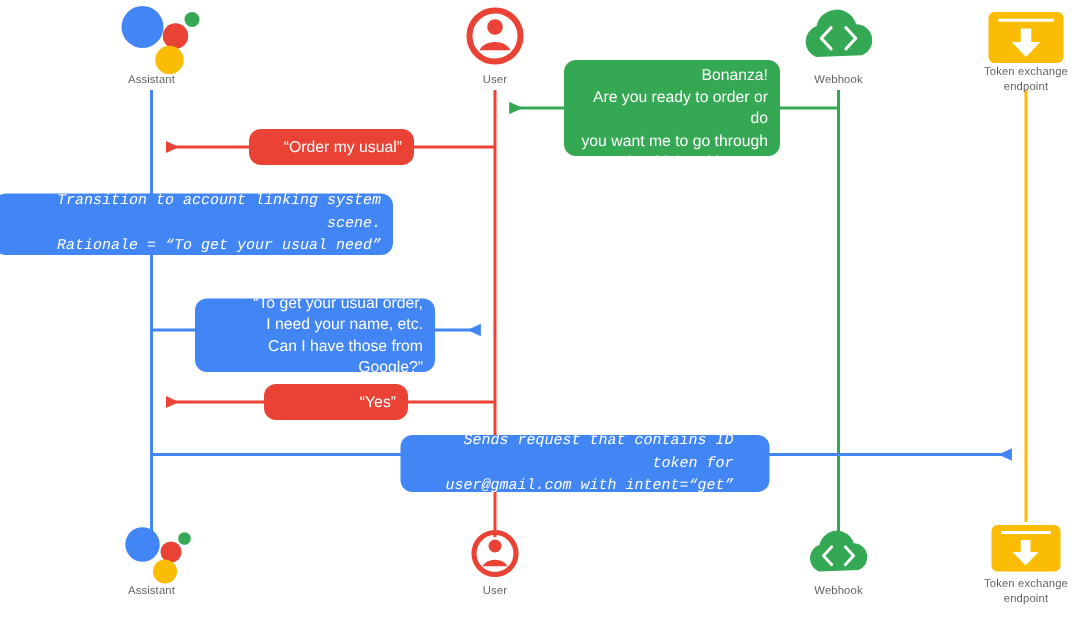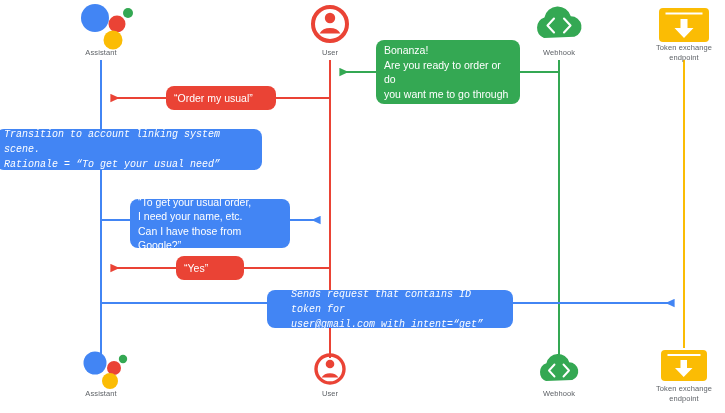--- a/index.html
+++ b/index.html
@@ -31,21 +31,21 @@
     color: #5f6368;
     line-height: 10px;
     letter-spacing: 0.1px;
     white-space: pre-line;
   }
   .msg {
     position: absolute;
     box-sizing: border-box;
     border-radius: 8px;
     color: #ffffff;
-    text-align: left;
+    text-align: right;
     display: flex;
     align-items: center;
     justify-content: center;
   }
   .msg-text {
     width: 100%;
     white-space: pre-line;
   }
   .msg.bubble {
     font-family: "Liberation Sans", sans-serif;
@@ -176,21 +176,21 @@
     <span class="msg-text">Transition to account linking system scene.
 Rationale = “To get your usual need”</span>
   </div>
 
   <div class="msg bubble blue" style="left:130px; top:199px; width:160px; height:49px; padding:18px 8px;">
     <span class="msg-text">“To get your usual order,
 I need your name, etc.
 Can I have those from Google?”</span>
   </div>
 
-  <div class="msg bubble red" style="left:176px; top:256px; width:68px; height:24px; padding:0 8px;">
+  <div class="msg bubble red" style="left:176px; top:256px; width:96px; height:24px; padding:0 8px;">
     <span class="msg-text">“Yes”</span>
   </div>
 
   <div class="msg note blue" style="left:267px; top:290px; width:246px; height:38px; padding:0 24px;">
     <span class="msg-text">Sends request that contains ID token for
 user@gmail.com with intent=“get”</span>
   </div>
 
 </div>
 

